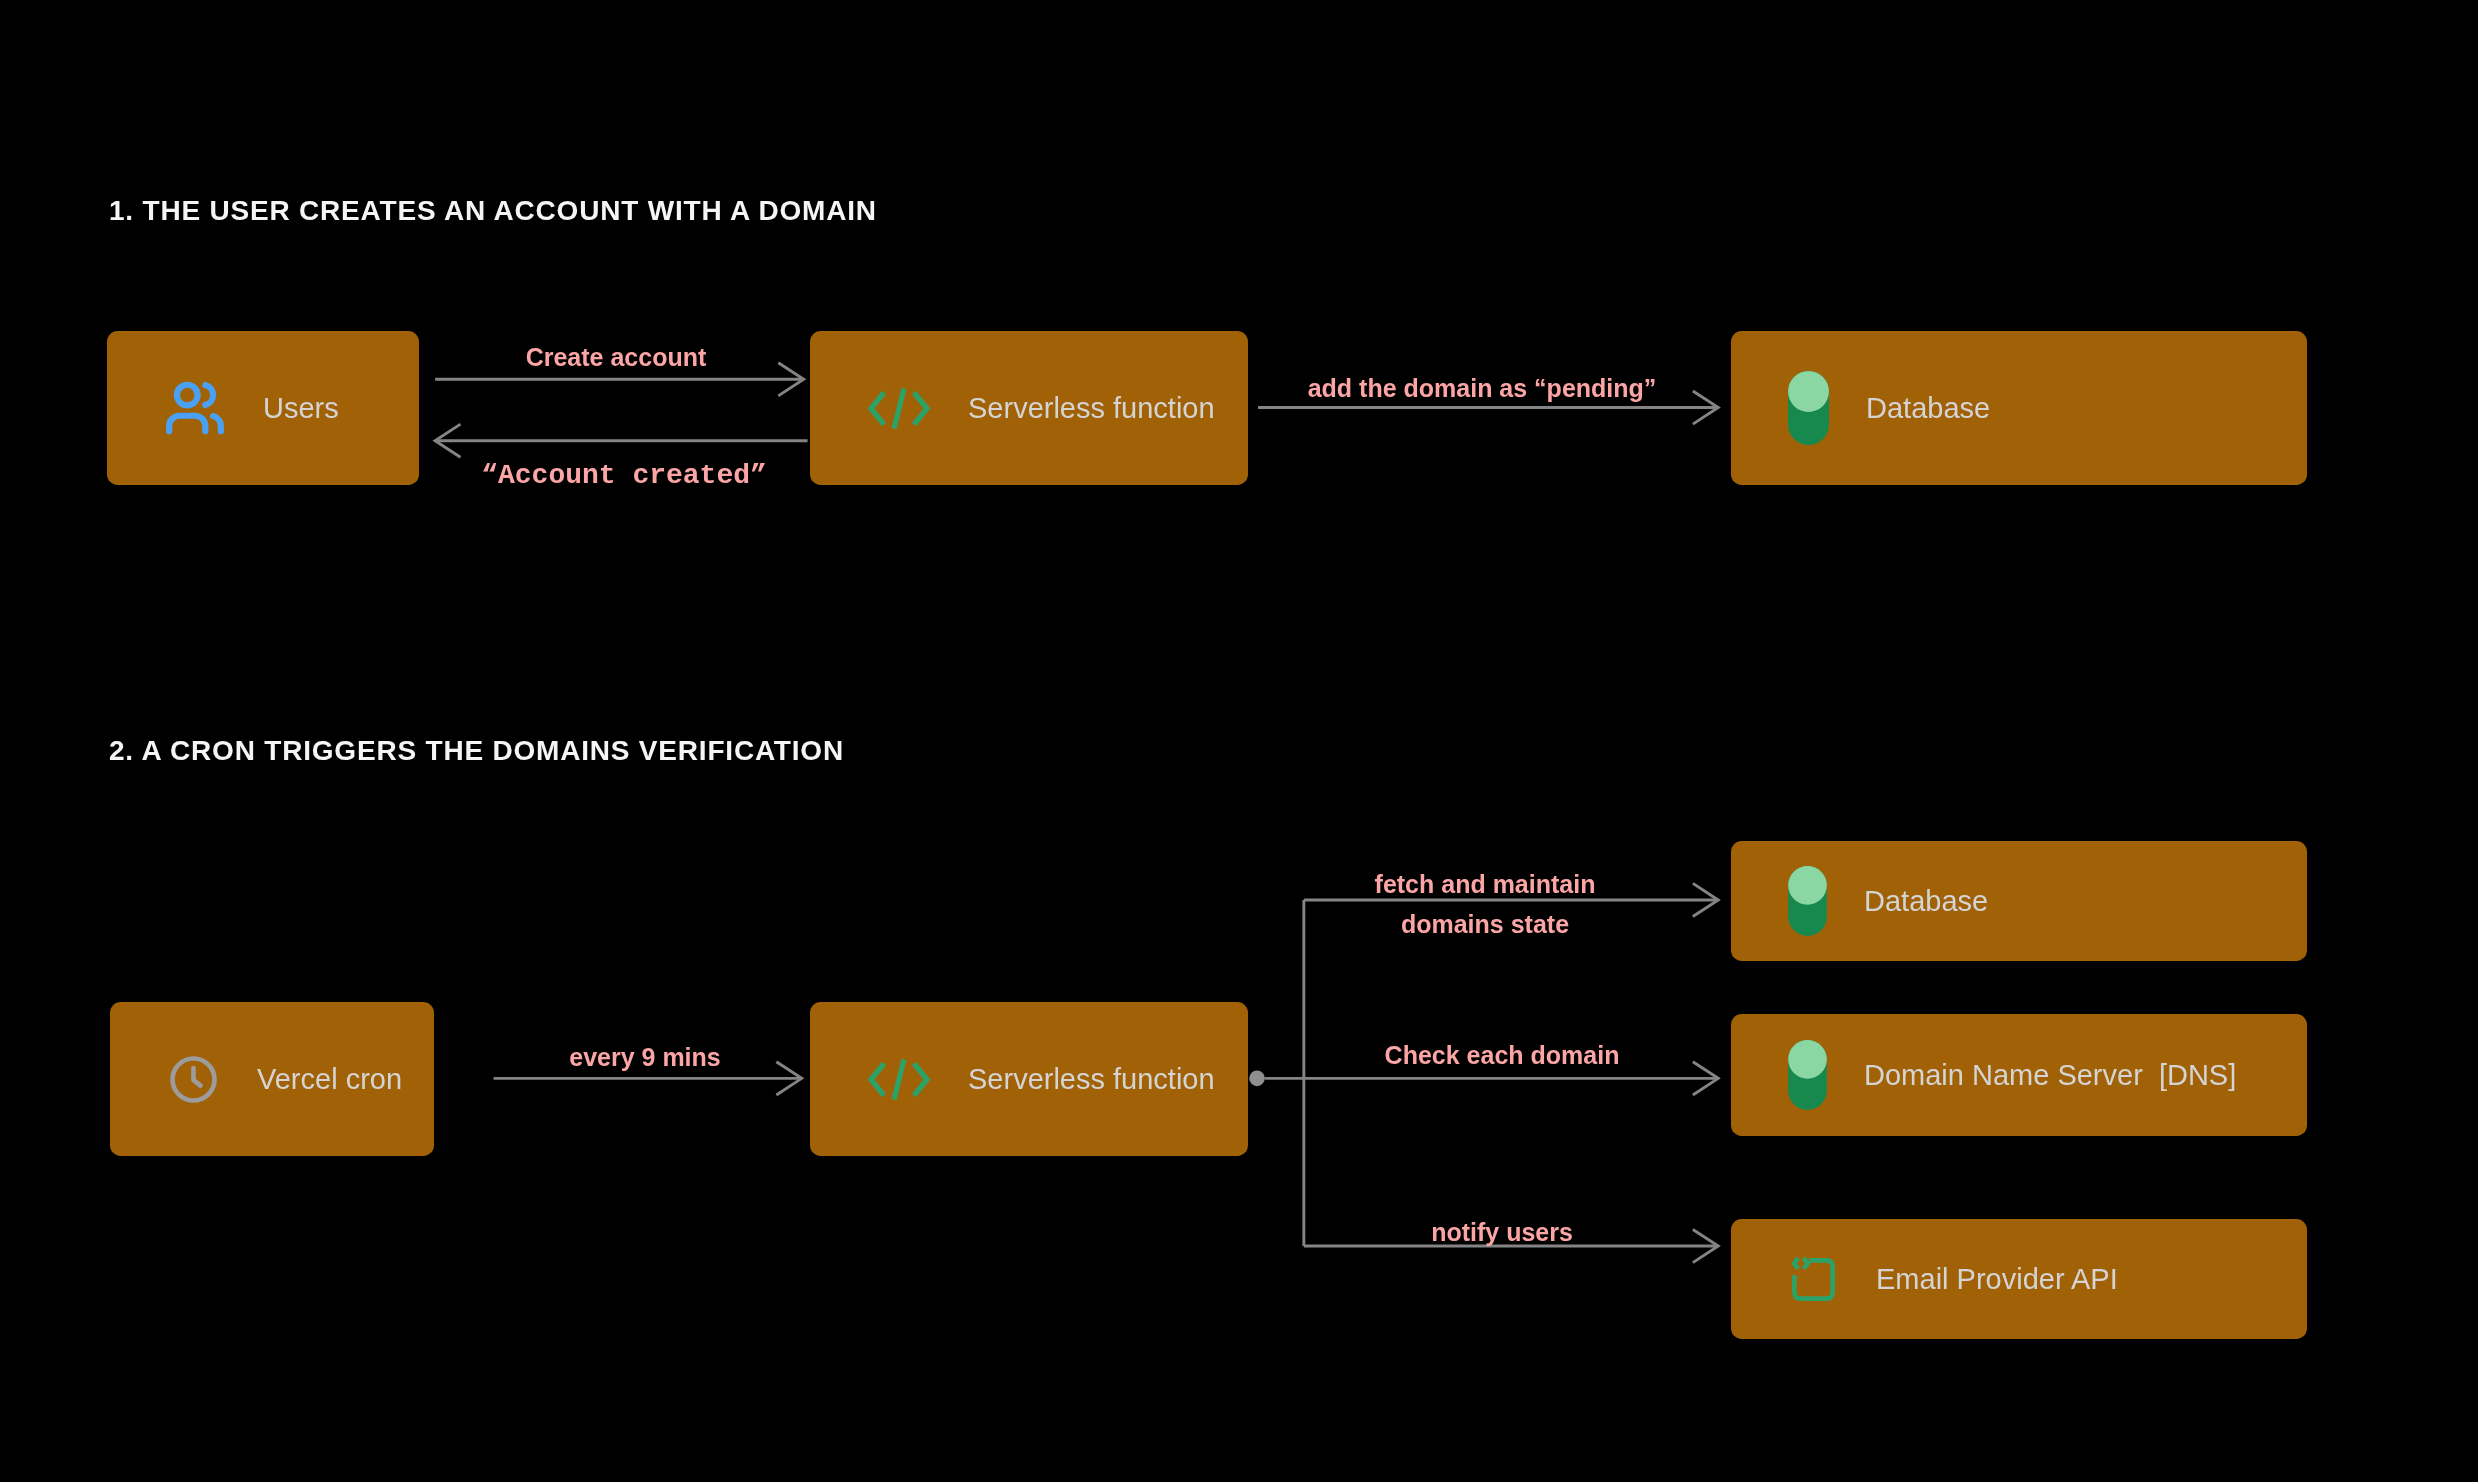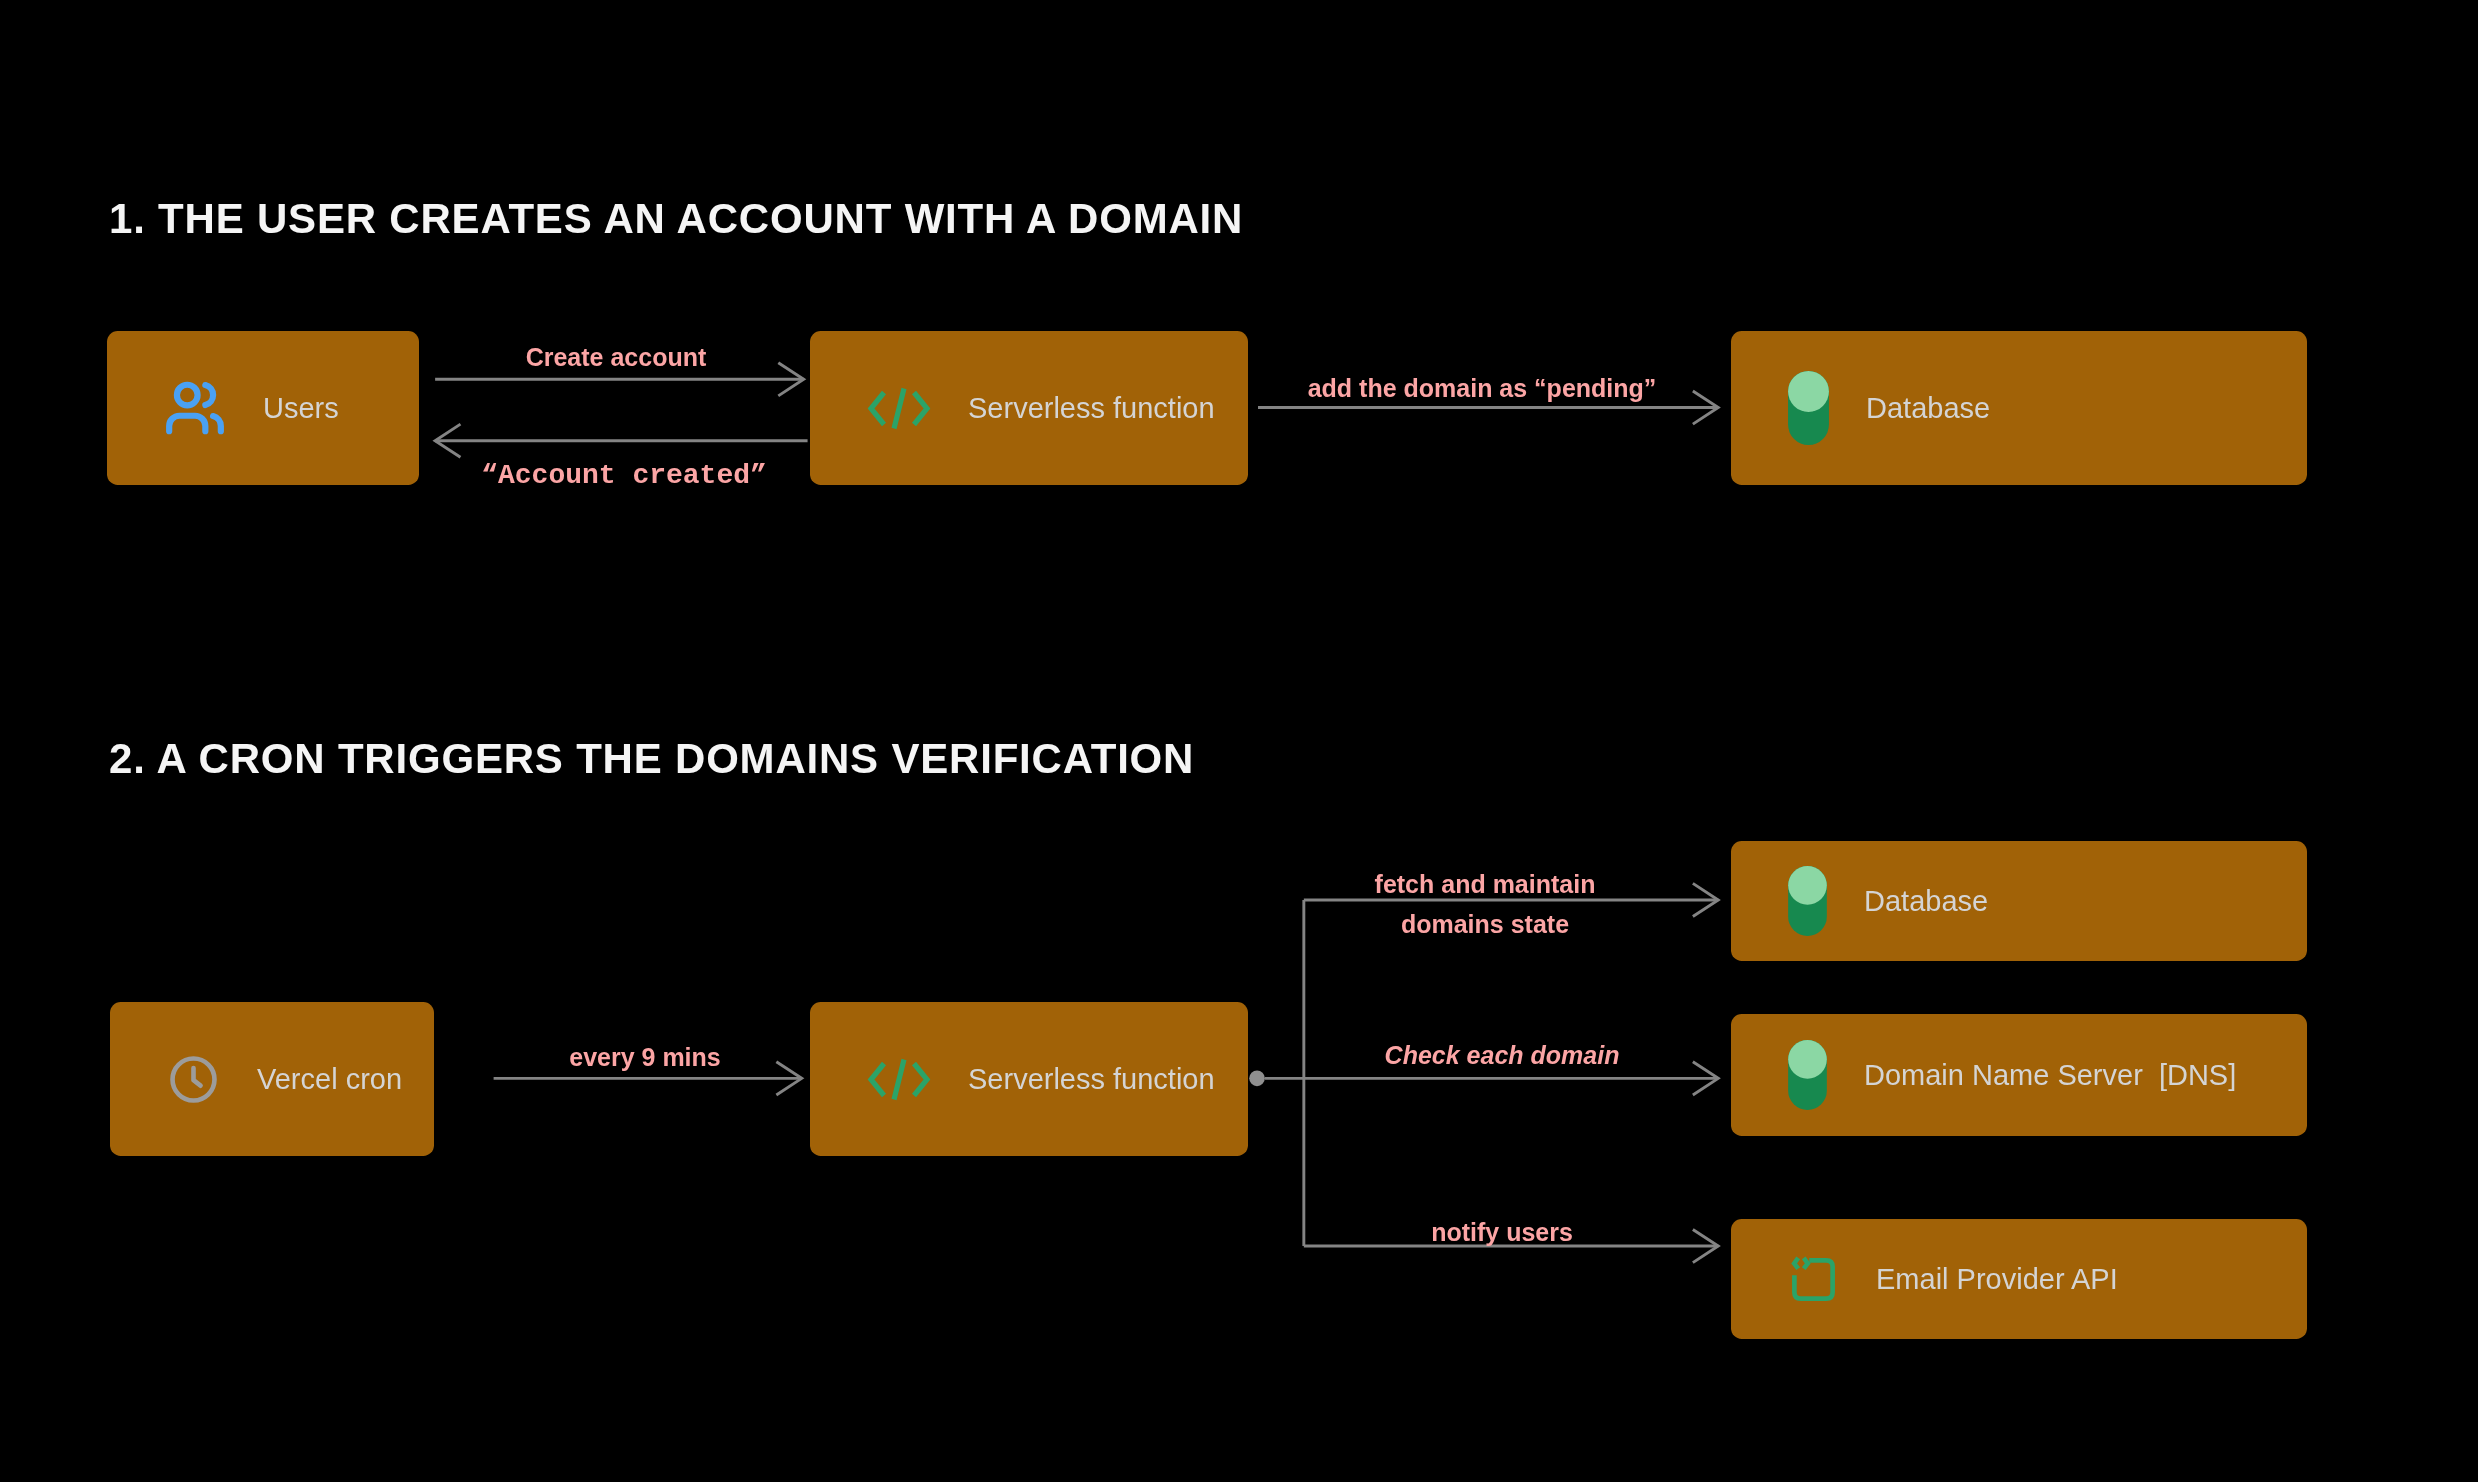--- a/index.html
+++ b/index.html
@@ -7,21 +7,21 @@
     position:relative;
     width:2478px;height:1482px;
     background:#000;
     font-family:"Liberation Sans",sans-serif;
     overflow:hidden;
   }
   .wires{position:absolute;left:0;top:0;width:2478px;height:1482px;}
   .sec-title{
     position:absolute;
     margin:0;
-    font-size:42px;
+    font-size:28px;
     font-weight:700;
     letter-spacing:0.8px;
     color:#f5f5f5;
     white-space:nowrap;
   }
   .node{
     position:absolute;
     background:#a16207;
     border-radius:10.7px;
     display:flex;
@@ -180,17 +180,17 @@
         <path d="M4.8 1.8 L2.9 4.4 L4.8 6.9"></path>
         <path d="M7.4 1.8 L9.3 4.4 L7.4 6.9"></path>
       </svg>
     </span>
     <span class="nlabel">Email Provider API</span>
   </div>
 
   <div class="elabel" style="left:645px;top:1057px;">every 9 mins</div>
   <div class="elabel" style="left:1485px;top:884px;">fetch and maintain</div>
   <div class="elabel" style="left:1485px;top:924px;">domains state</div>
-  <div class="elabel" style="left:1502px;top:1055px;font-style:italic;">Check each domain</div>
+  <div class="elabel" style="left:1502px;top:1055px;">Check each domain</div>
   <div class="elabel" style="left:1502px;top:1232px;">notify users</div>
 
 </div>
 
 
 </body></html>

